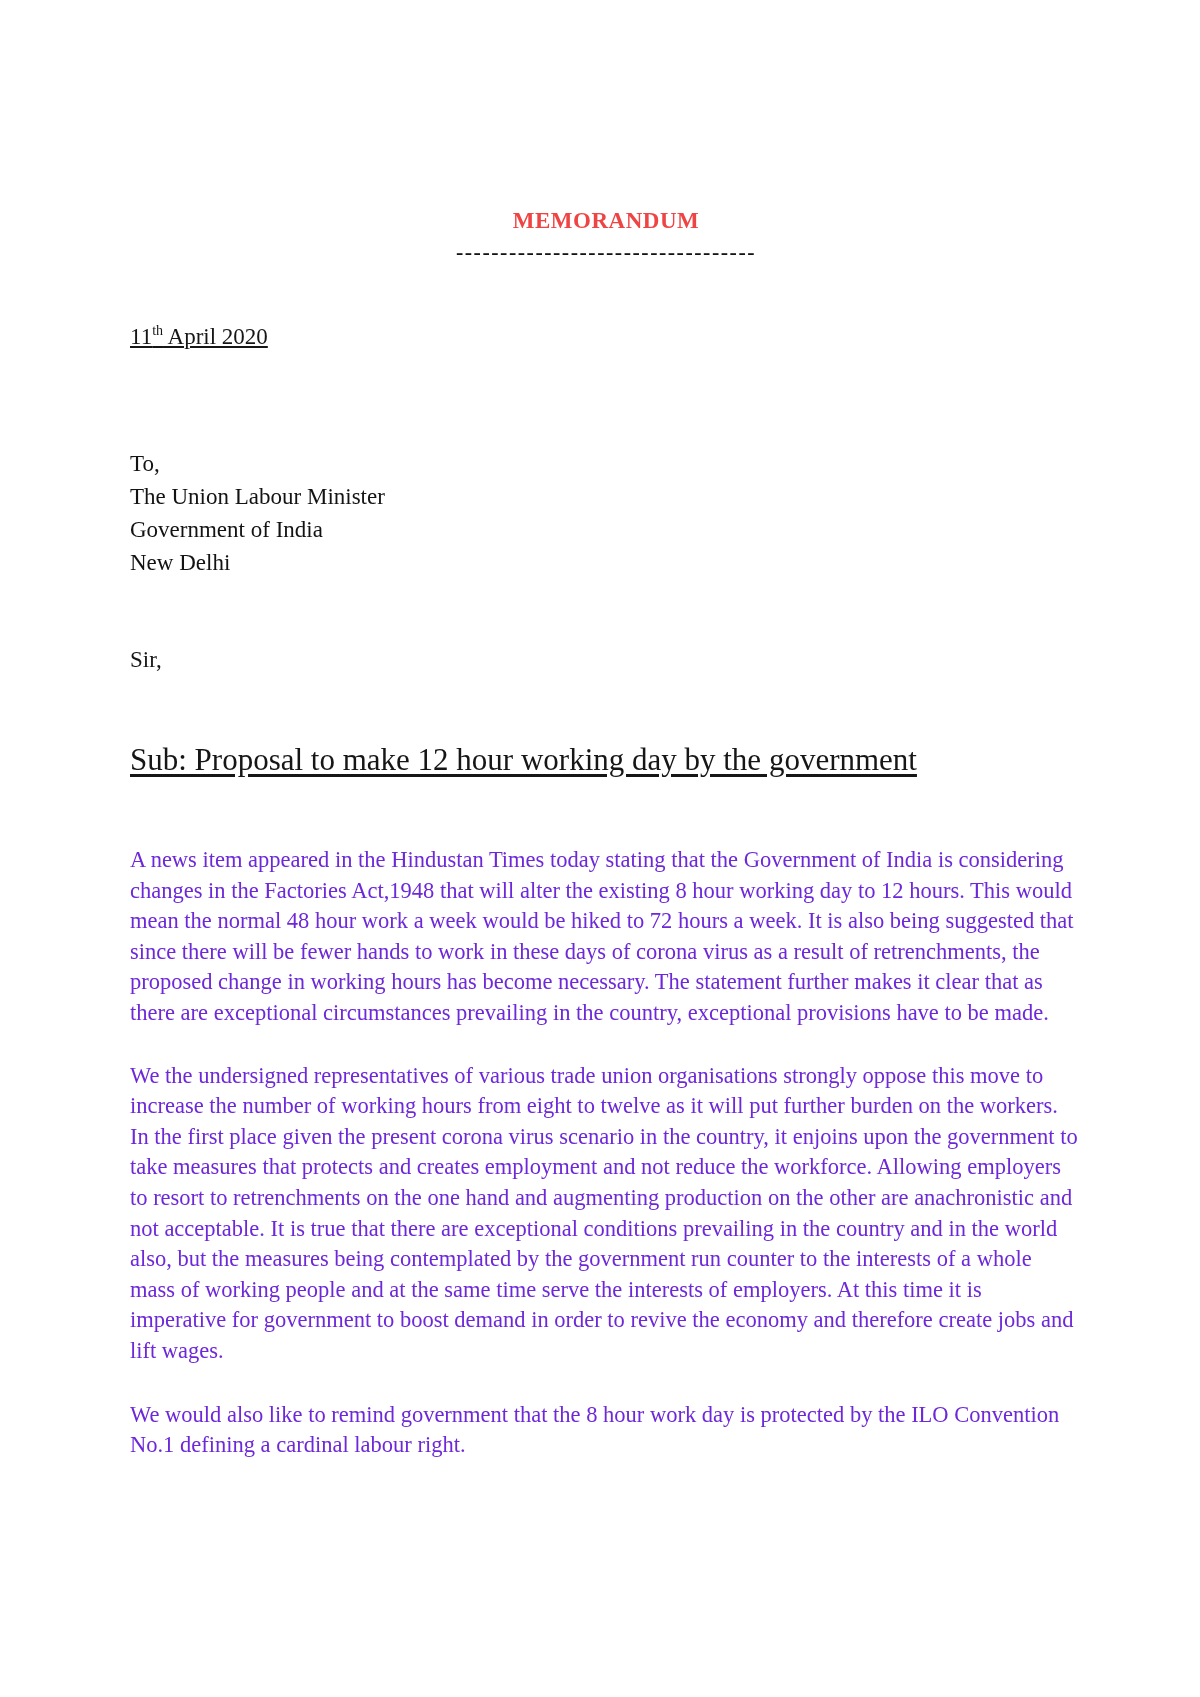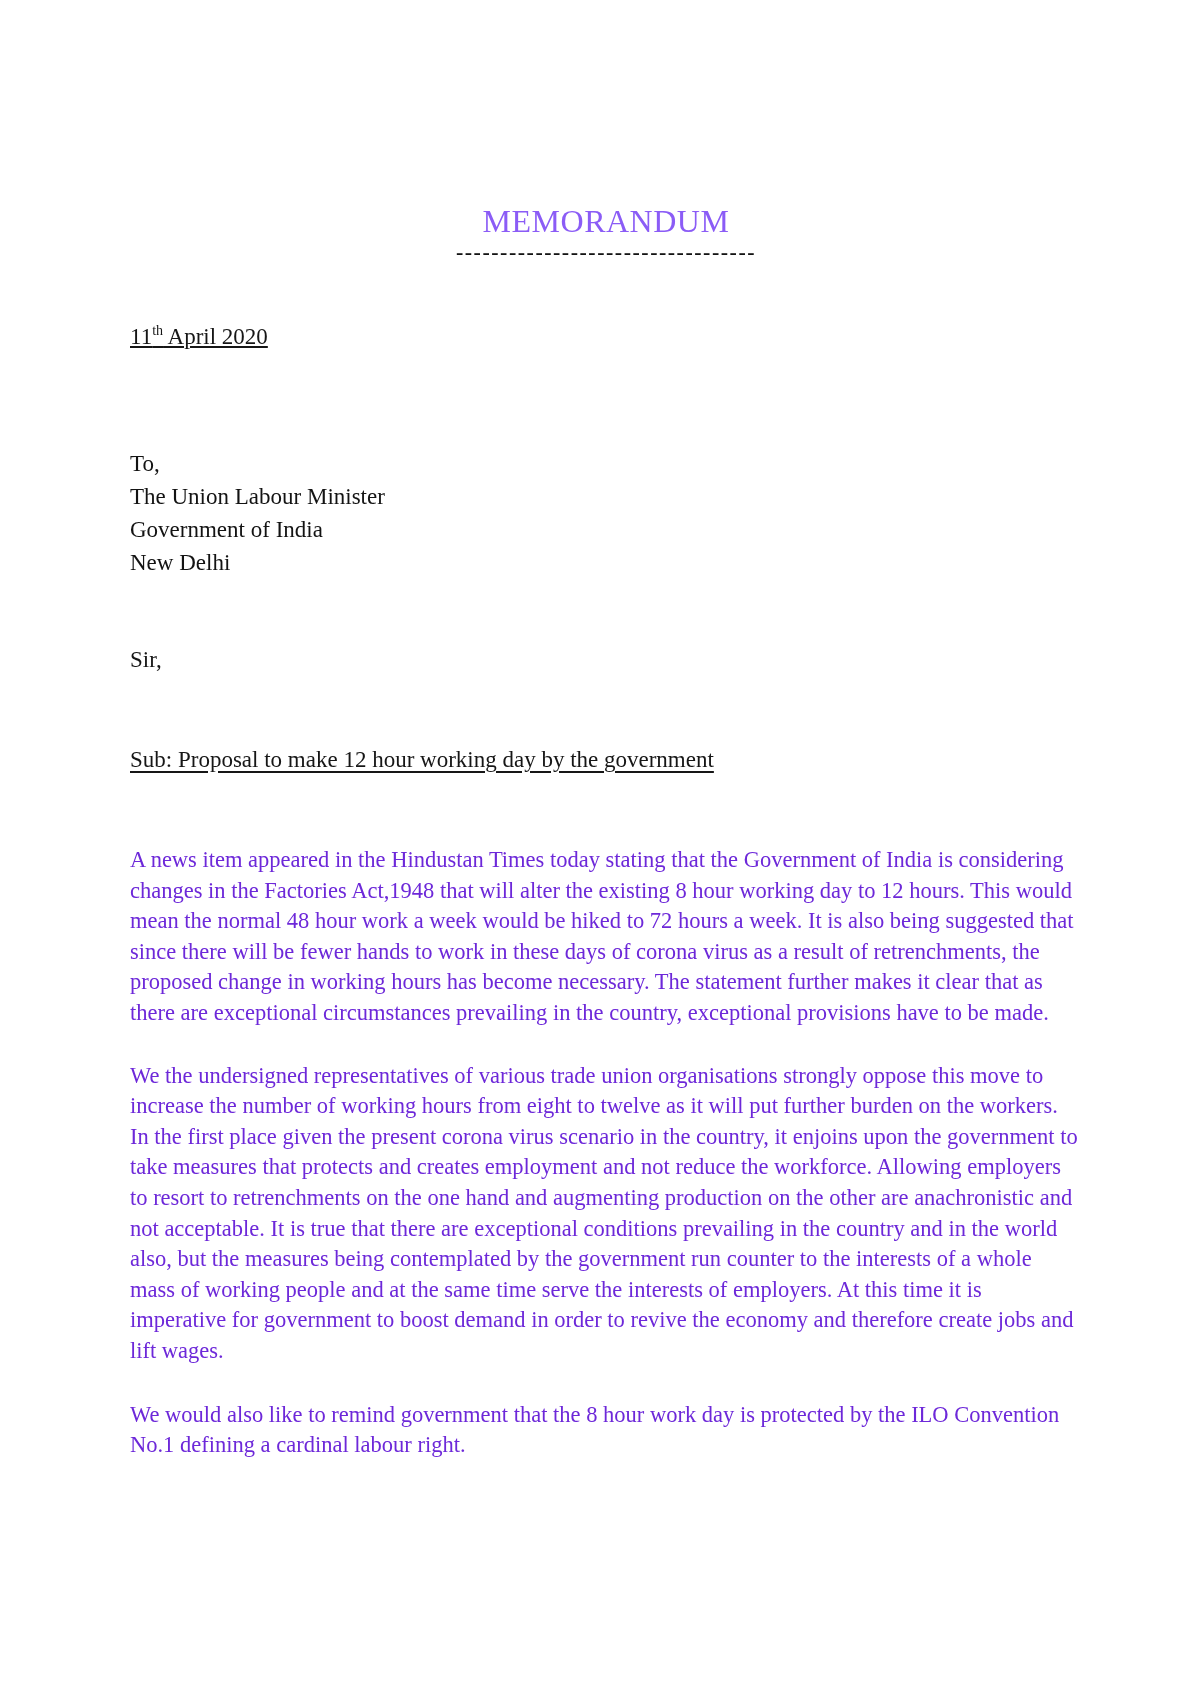--- a/index.html
+++ b/index.html
@@ -18,25 +18,25 @@
   }
   .content {
     position: absolute;
     left: 130px;
     width: 952px;
     top: 0;
   }
   .doc-title {
     margin: 205px 0 0 0;
     text-align: center;
-    font-size: 32px;
+    font-size: 23px;
     line-height: 32px;
-    font-weight: normal;
+    font-weight: bold;
     letter-spacing: 0.5px;
-    color: #8b5cf6;
+    color: #ef4444;
   }
   .title-rule {
     margin-top: 2px;
     text-align: center;
     font-size: 22px;
     line-height: 26px;
     font-weight: bold;
     letter-spacing: 1.5px;
     color: #131313;
     white-space: nowrap;
@@ -59,21 +59,21 @@
     line-height: 33px;
     color: #131313;
   }
   .salutation {
     margin: 66px 0 0 0;
     font-size: 23px;
     line-height: 30px;
   }
   .subject {
     margin: 70px 0 0 0;
-    font-size: 23px;
+    font-size: 31px;
     line-height: 30px;
     text-decoration: underline;
     text-underline-offset: 4px;
   }
   .body-para {
     font-size: 22.5px;
     line-height: 30.6px;
     text-align: left;
     color: #6d28d9;
   }

